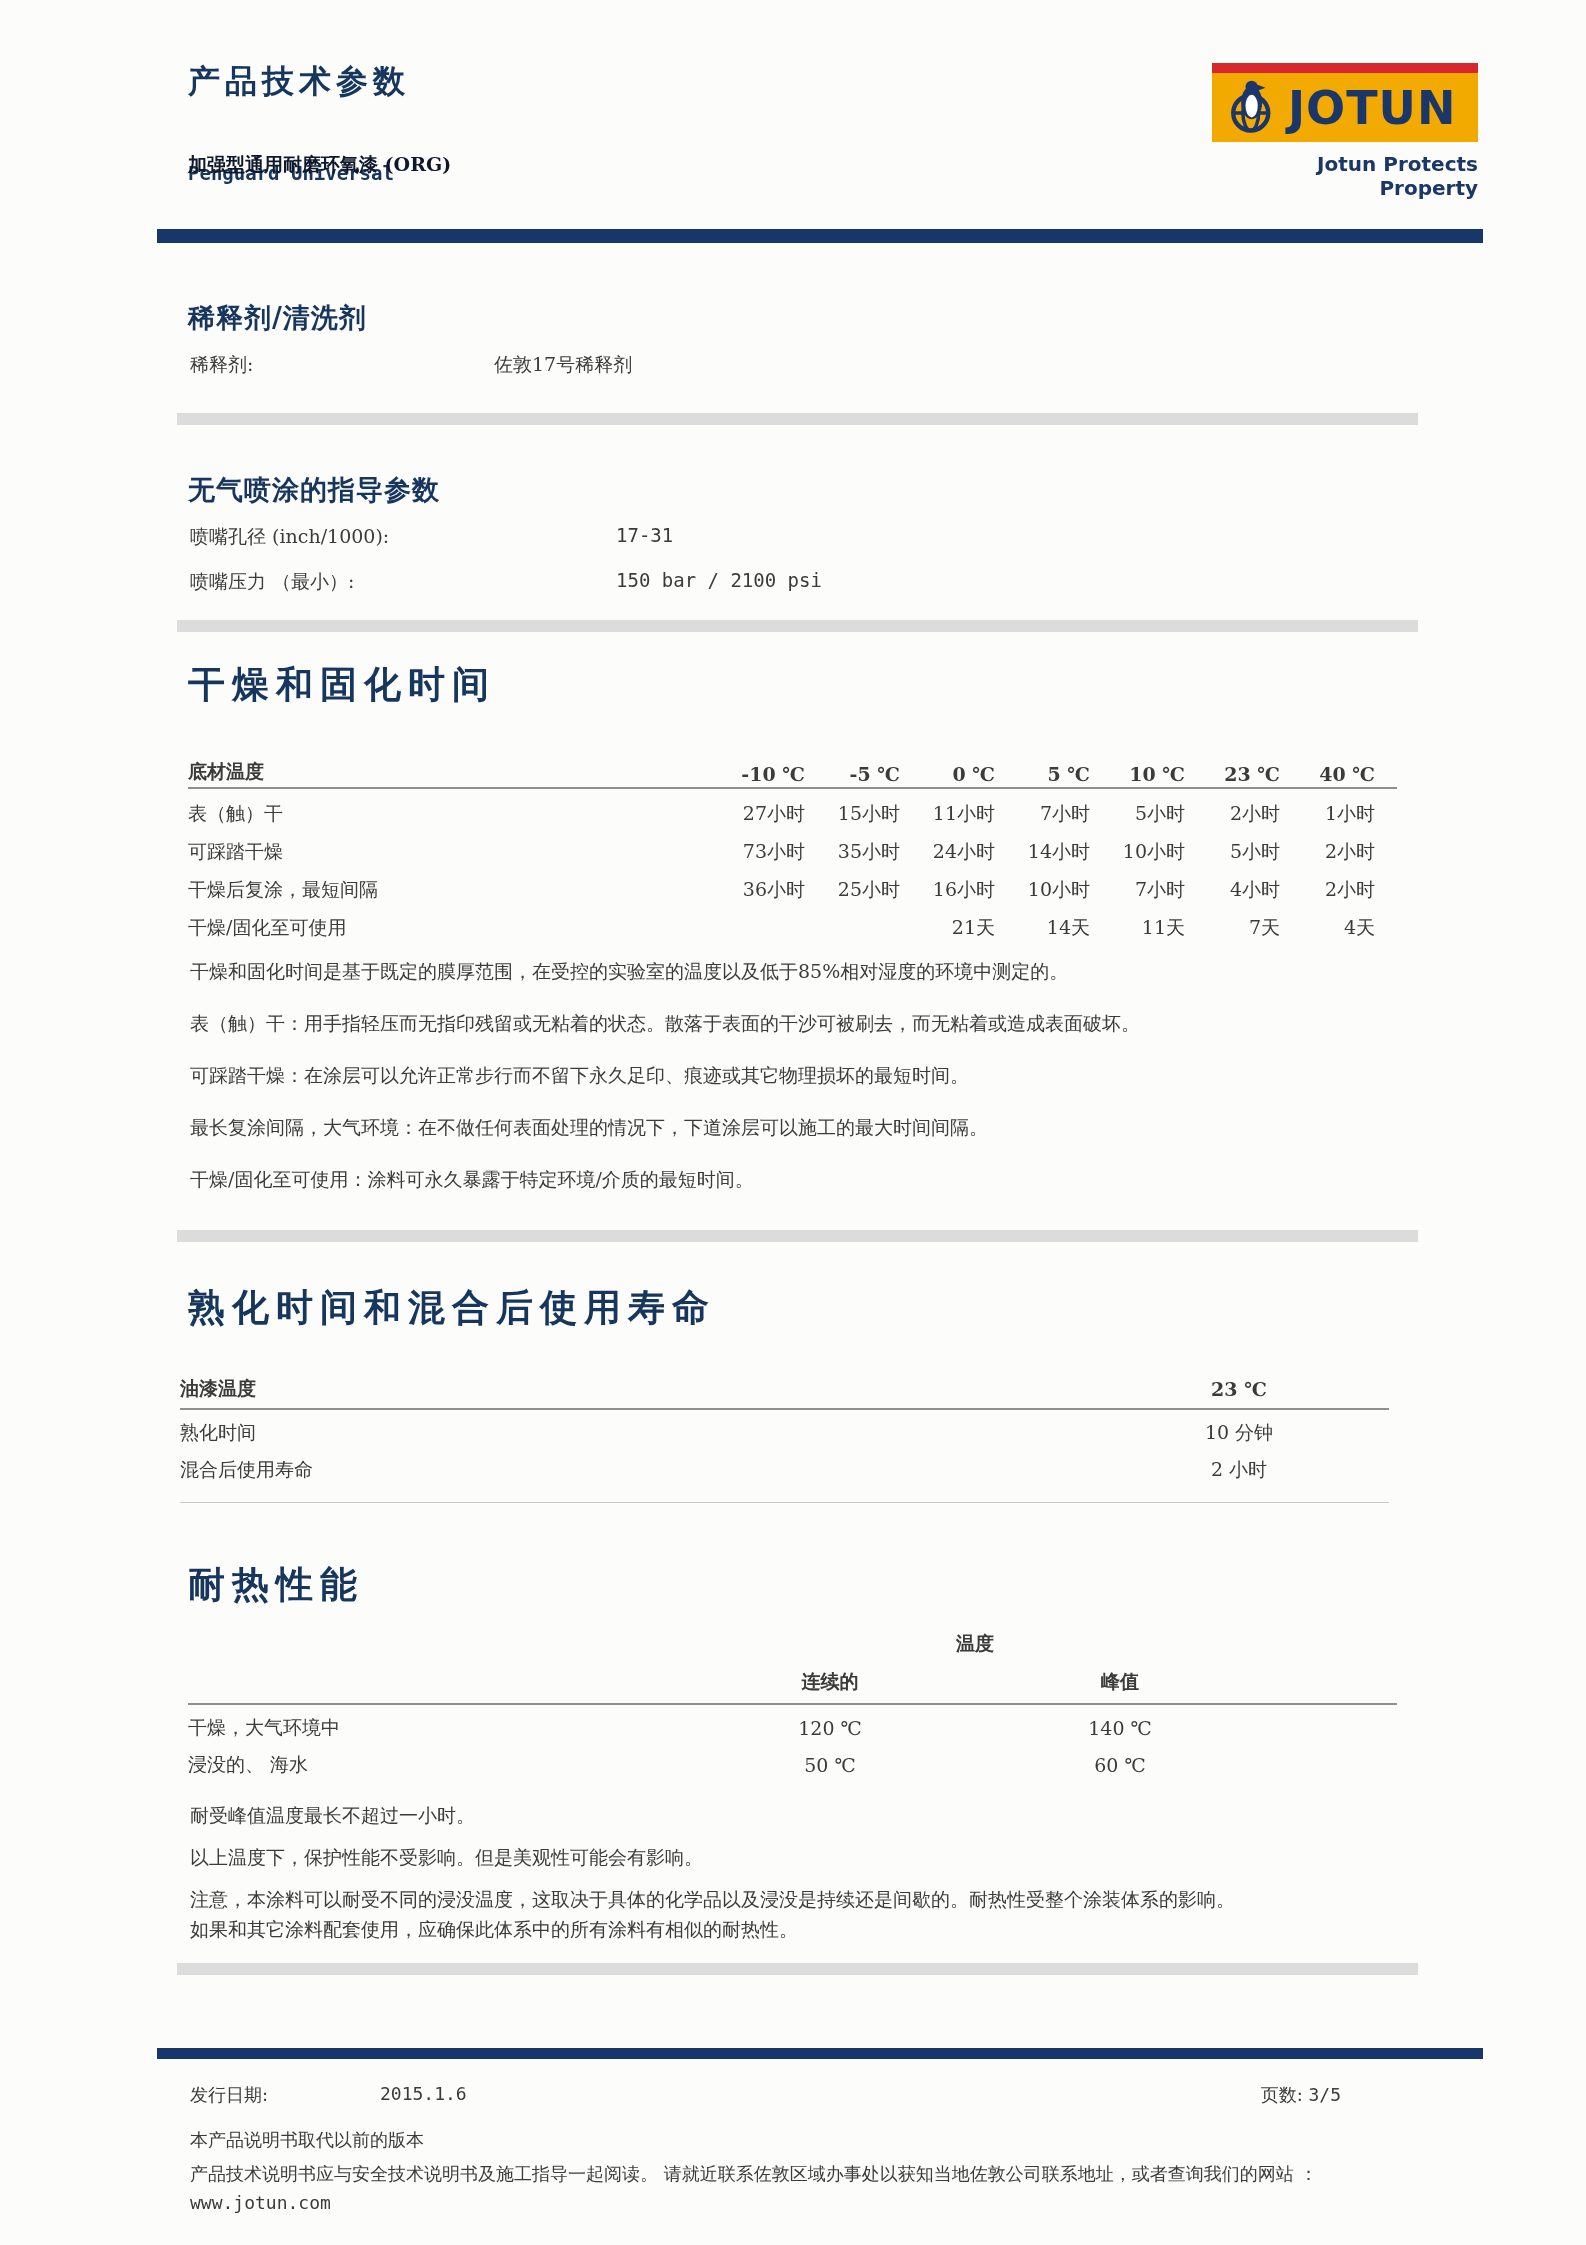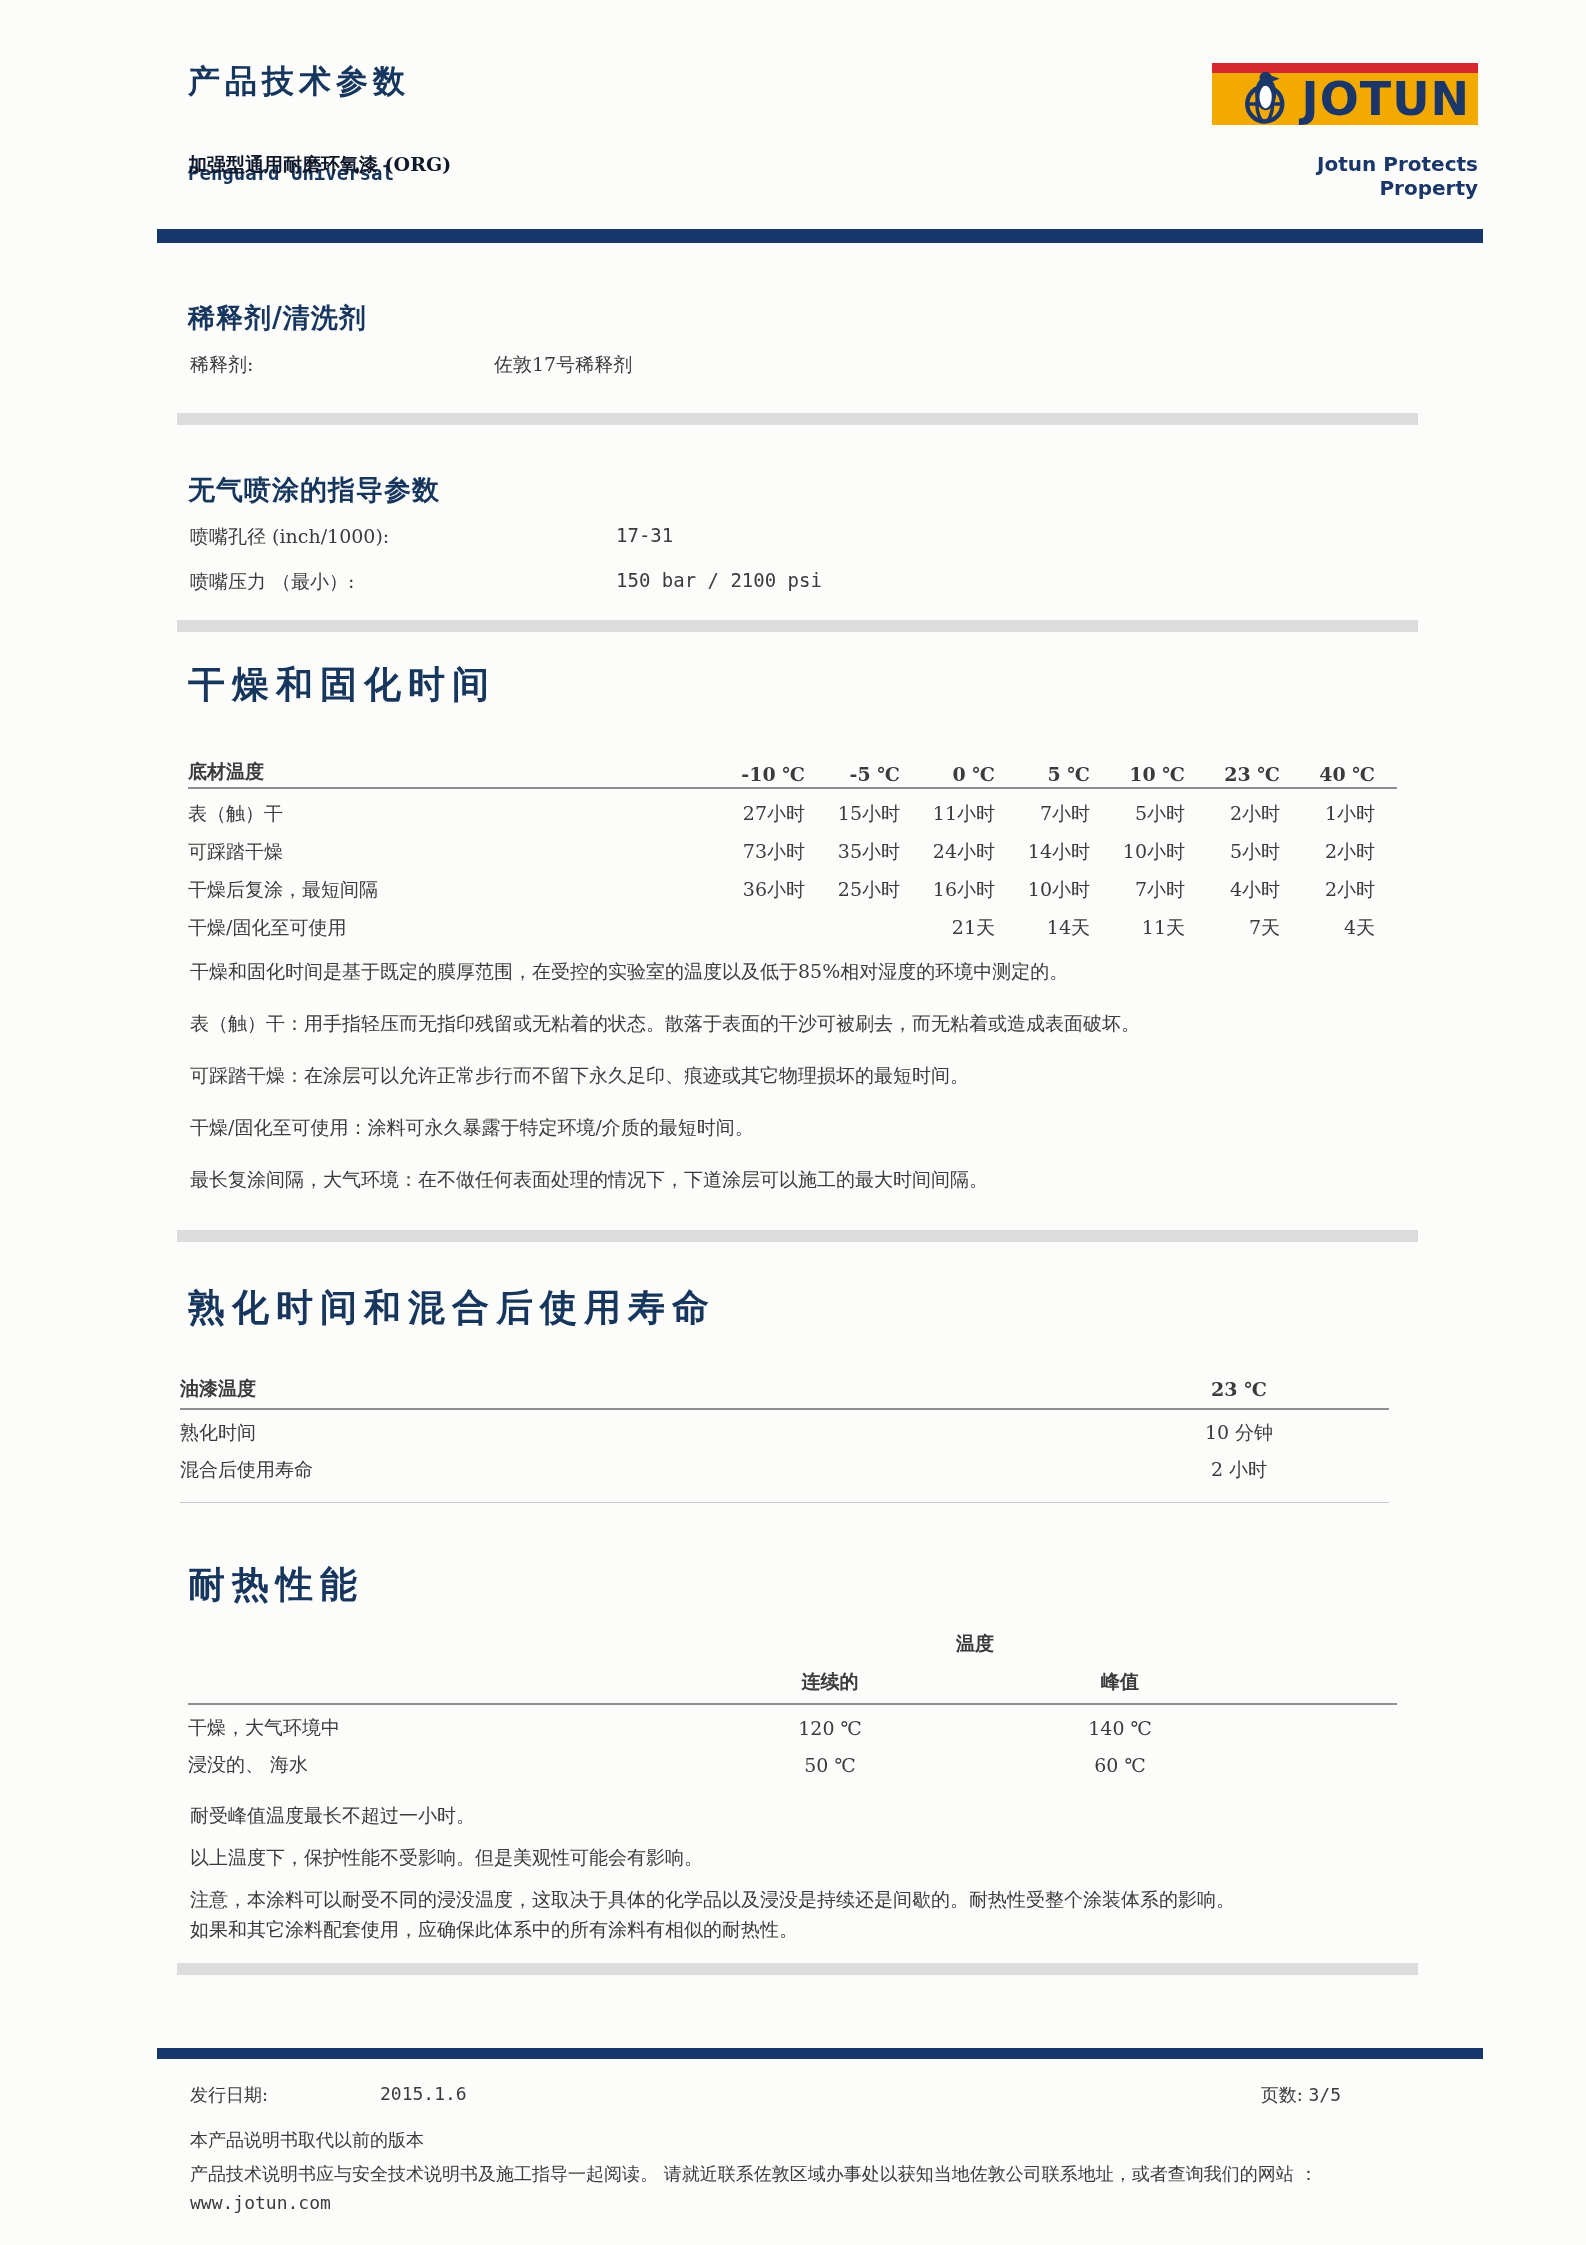--- a/index.html
+++ b/index.html
@@ -26,23 +26,23 @@
     margin-top:36px;
   }
   .product-variant{
     left:188px;top:152px;
     font-size:19px;font-weight:bold;color:#0f172a;
   }
   .logo{left:1212px;top:63px;width:266px;}
   .logo-box{width:266px;height:79px;}
   .logo-red{height:10px;background:#D7282F;}
   .logo-yellow{
-    height:52px;background:#F2A900;
-    display:flex;align-items:center;justify-content:flex-end;
-    padding:0 8px;box-sizing:border-box;
+    height:69px;background:#F2A900;
+    display:flex;align-items:center;justify-content:flex-start;
+    padding:0 16px;box-sizing:border-box;
   }
   .logo-word{
     font-family:"DejaVu Sans","Liberation Sans",sans-serif;
     font-weight:bold;font-size:46px;color:#1B3668;letter-spacing:1px;
     line-height:1;margin-left:4px;
   }
   .logo-tagline{
     margin-top:10px;text-align:right;
     font-family:"DejaVu Sans","Liberation Sans",sans-serif;
     font-weight:bold;font-size:20px;color:#1B3668;
@@ -217,22 +217,22 @@
         <div class="dt-col">7天</div>
         <div class="dt-col">4天</div>
       </div>
     </div>
   </div>
 
   <div class="abs notes" style="top:956px;">
     <p>干燥和固化时间是基于既定的膜厚范围，在受控的实验室的温度以及低于85%相对湿度的环境中测定的。</p>
     <p>表（触）干：用手指轻压而无指印残留或无粘着的状态。散落于表面的干沙可被刷去，而无粘着或造成表面破坏。</p>
     <p>可踩踏干燥：在涂层可以允许正常步行而不留下永久足印、痕迹或其它物理损坏的最短时间。</p>
+    <p>最长复涂间隔，大气环境：在不做任何表面处理的情况下，下道涂层可以施工的最大时间间隔。</p>
     <p>干燥/固化至可使用：涂料可永久暴露于特定环境/介质的最短时间。</p>
-    <p>最长复涂间隔，大气环境：在不做任何表面处理的情况下，下道涂层可以施工的最大时间间隔。</p>
   </div>
 
   <div class="abs divider" style="top:1230px;"></div>
 
   <div class="abs h2-big" style="top:1283px;">熟化时间和混合后使用寿命</div>
 
   <div class="abs ind-table">
     <div class="ind-row ind-head">
       <div class="ind-label">油漆温度</div>
       <div class="ind-value">23 ℃</div>

